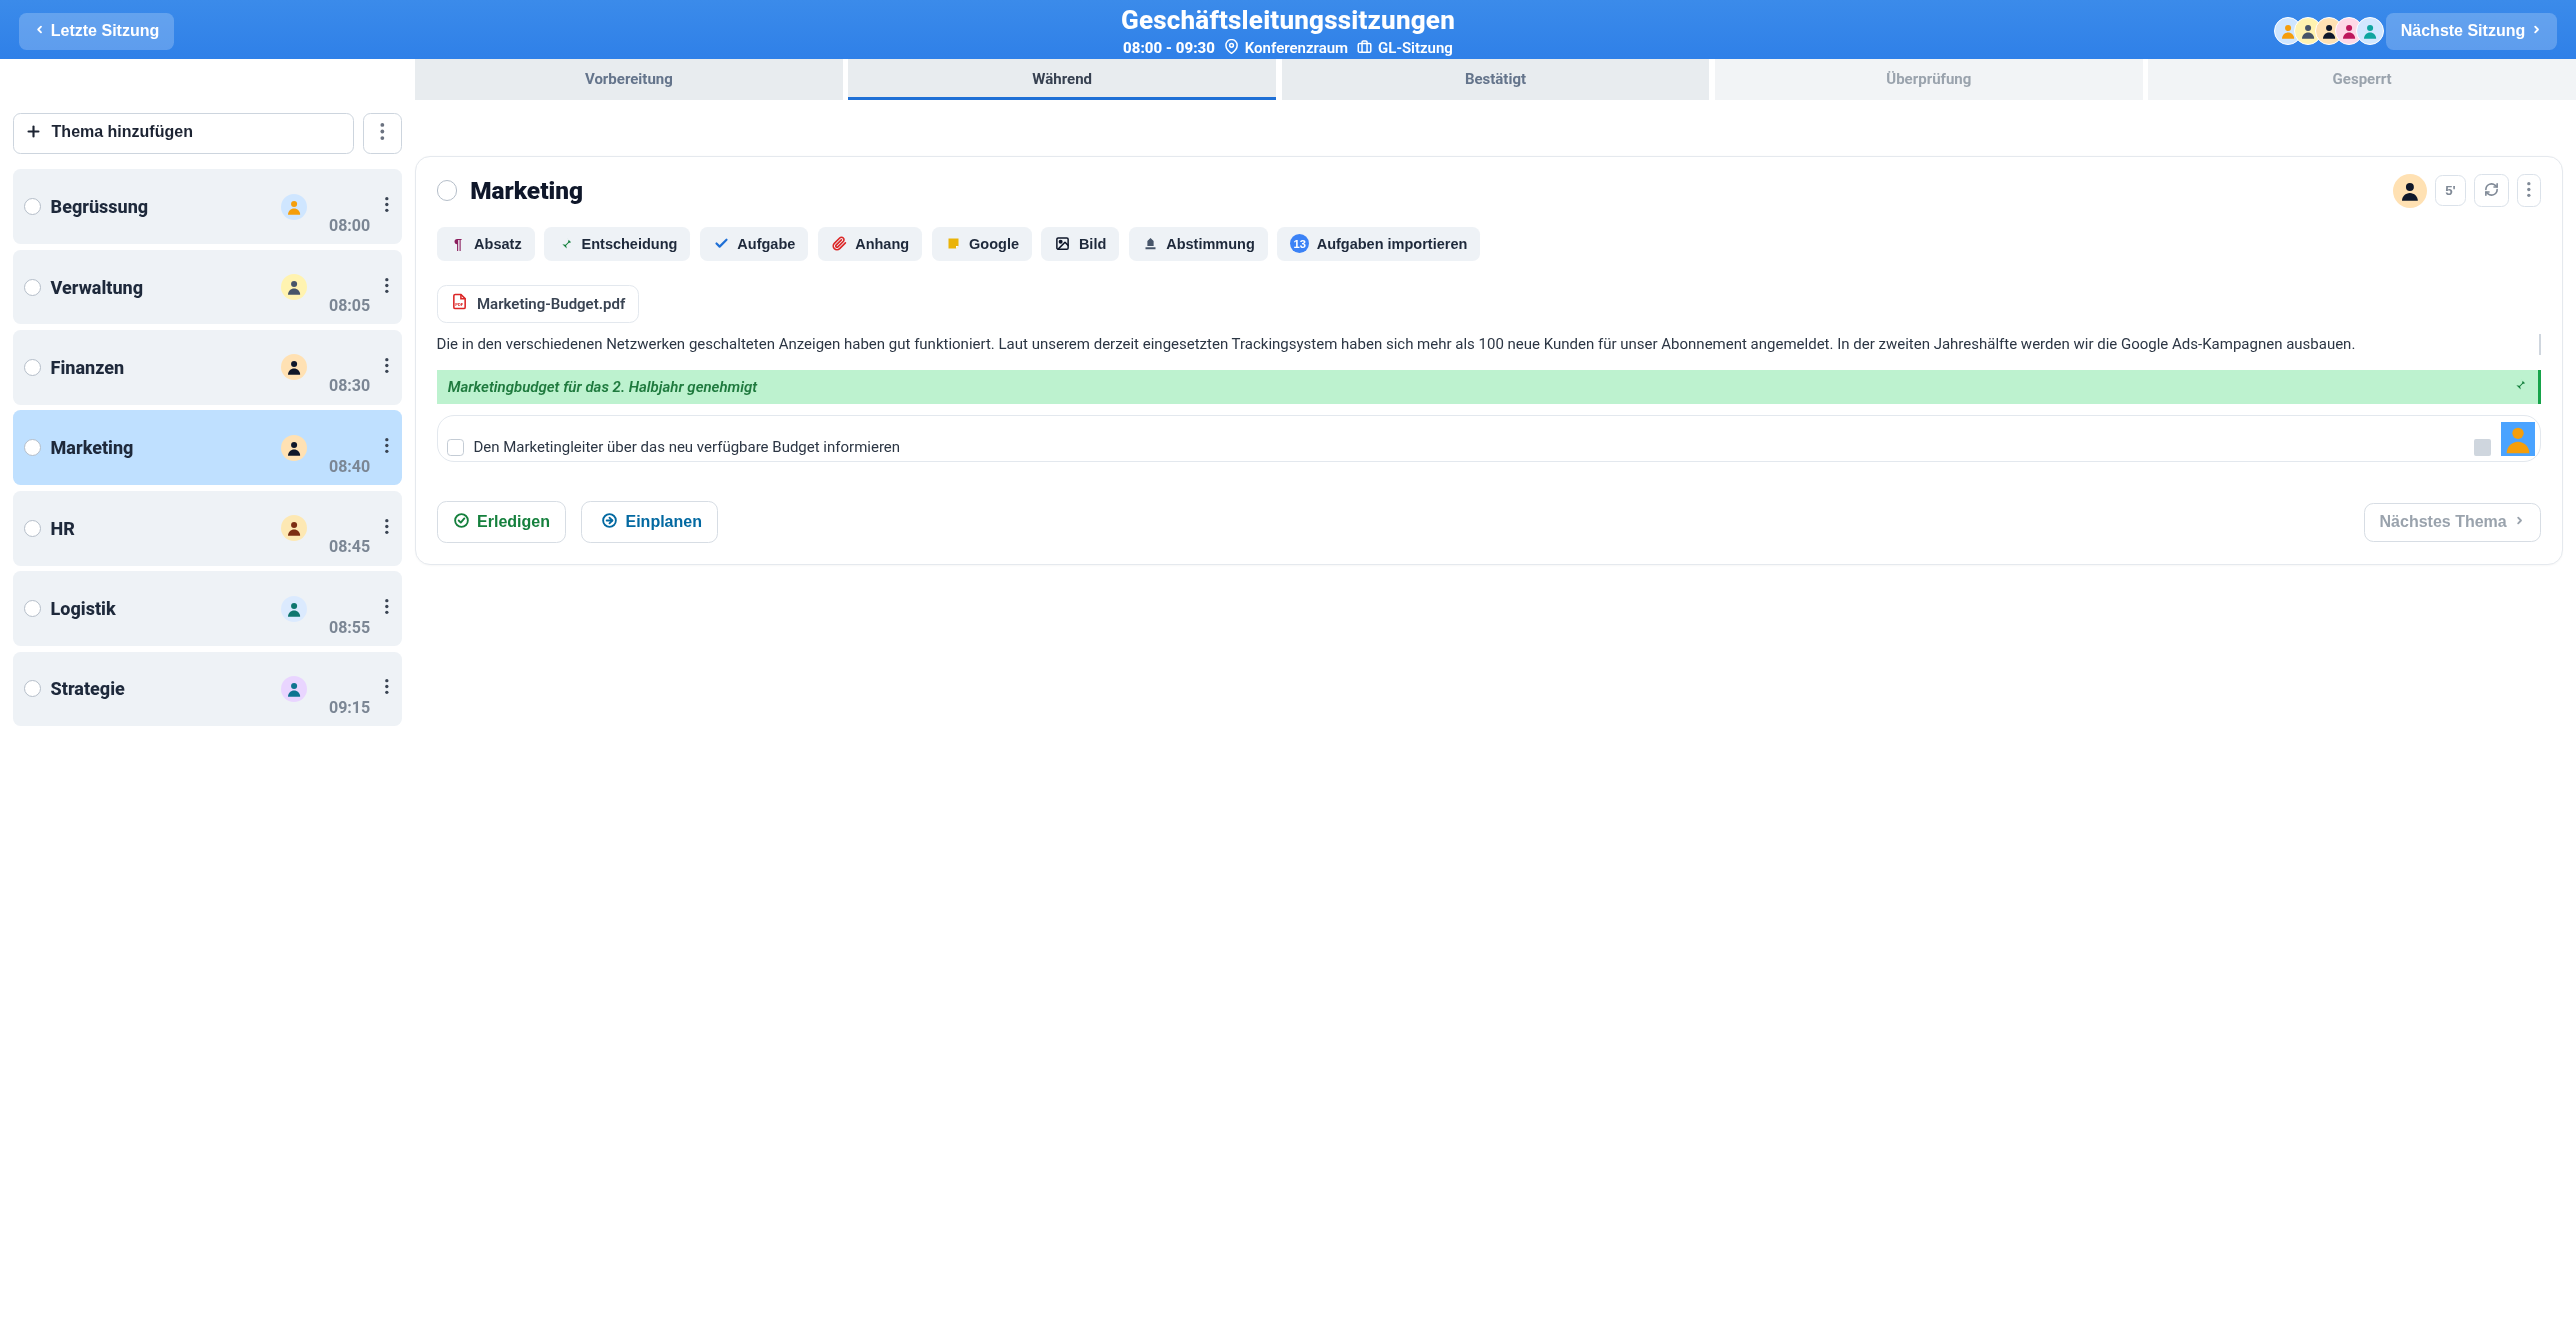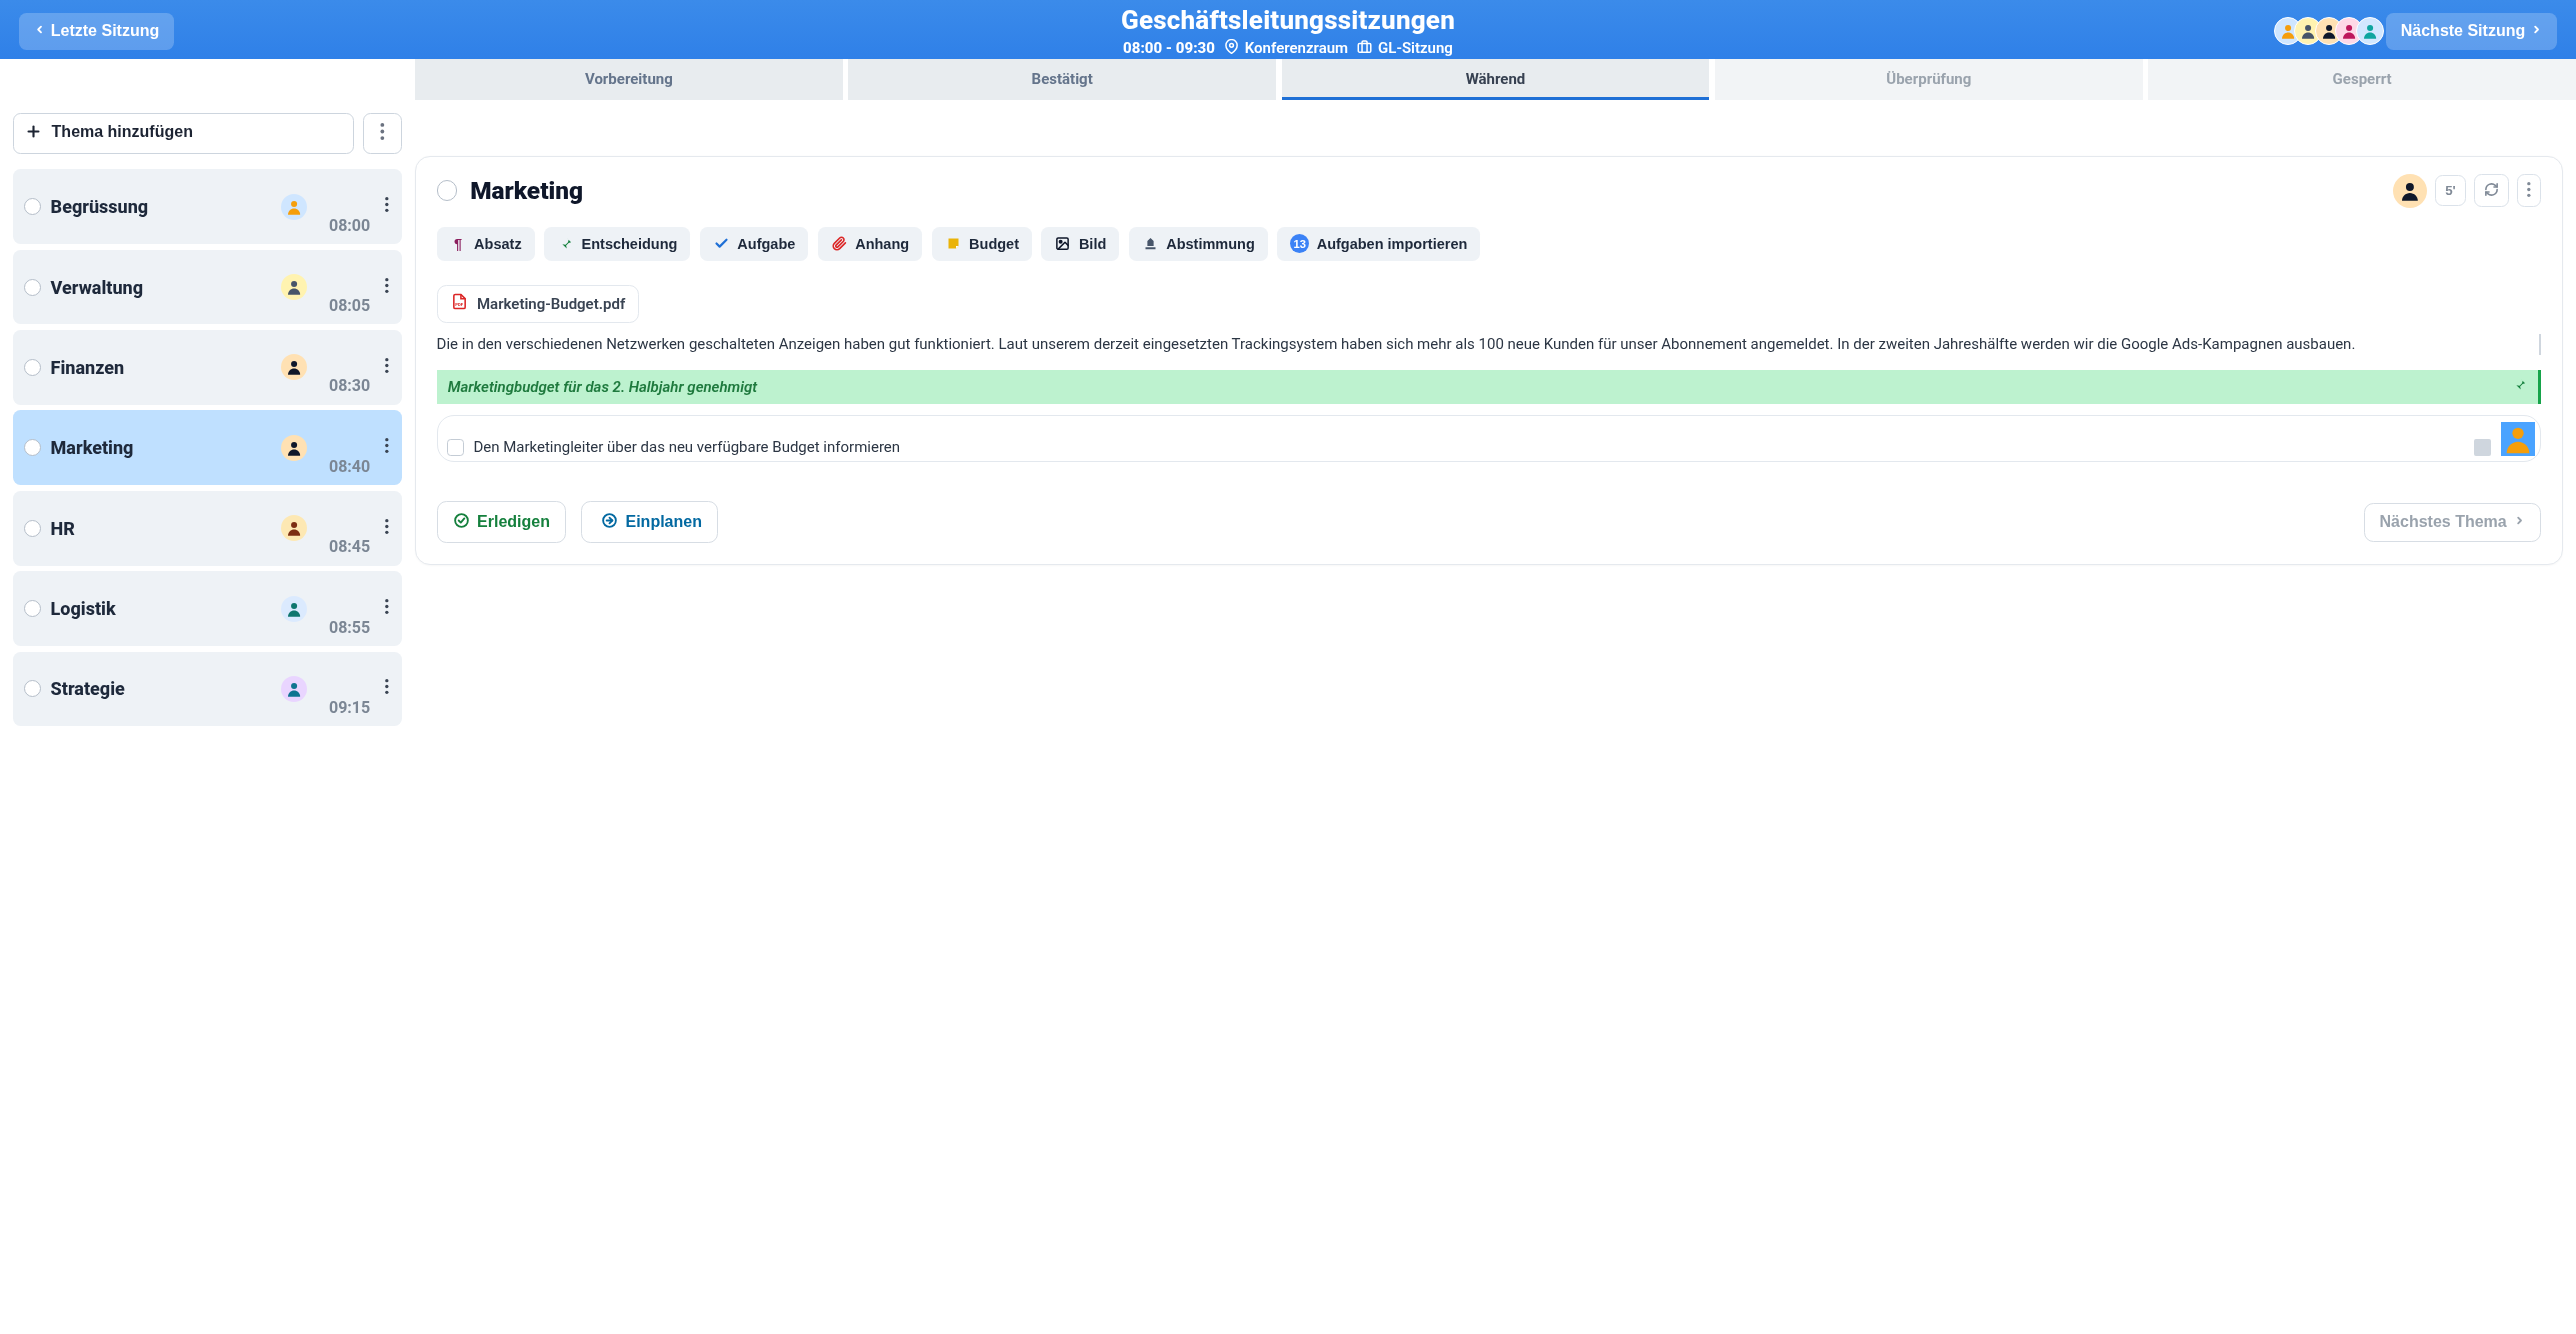--- a/index.html
+++ b/index.html
@@ -282,22 +282,22 @@
             <polyline points="9 18 15 12 9 6"></polyline>
           </svg>
       </span>
     </button>
   </div>
 </div>
 
 <div class="stages-wrap">
   <div class="stages" id="stages">
       <div class="stage">Vorbereitung</div>
+      <div class="stage active">Während</div>
       <div class="stage">Bestätigt</div>
-      <div class="stage active">Während</div>
       <div class="stage disabled">Überprüfung</div>
       <div class="stage disabled">Gesperrt</div>
     </div>
 </div>
 
 <div class="layout">
 
   <aside class="sidebar">
     <div class="add-row">
       <button class="add-btn">
@@ -500,21 +500,21 @@
           </span>
           <span>Anhang</span>
         </button>
         <button class="tbtn">
           <span class="ic" style="color:#eab308">
             <svg width="15" height="15" viewBox="0 0 24 24" fill="currentColor">
                 <path d="M4 4h16v12l-4 4H4z"></path>
                 <path d="M16 20v-4h4" fill="#fff"></path>
               </svg>
           </span>
-          <span>Budget</span>
+          <span>Google</span>
         </button>
         <button class="tbtn">
           <span class="ic" style="color:#0f172a">
             <svg width="15" height="15" viewBox="0 0 24 24" fill="none" stroke="currentColor" stroke-width="2.4">
                 <rect x="3" y="3" width="18" height="18" rx="2"></rect>
                 <circle cx="9" cy="9" r="2" fill="currentColor"></circle>
                 <path d="m21 15-5-5L5 21" stroke-linecap="round" stroke-linejoin="round"></path>
               </svg>
           </span>
           <span>Bild</span>

